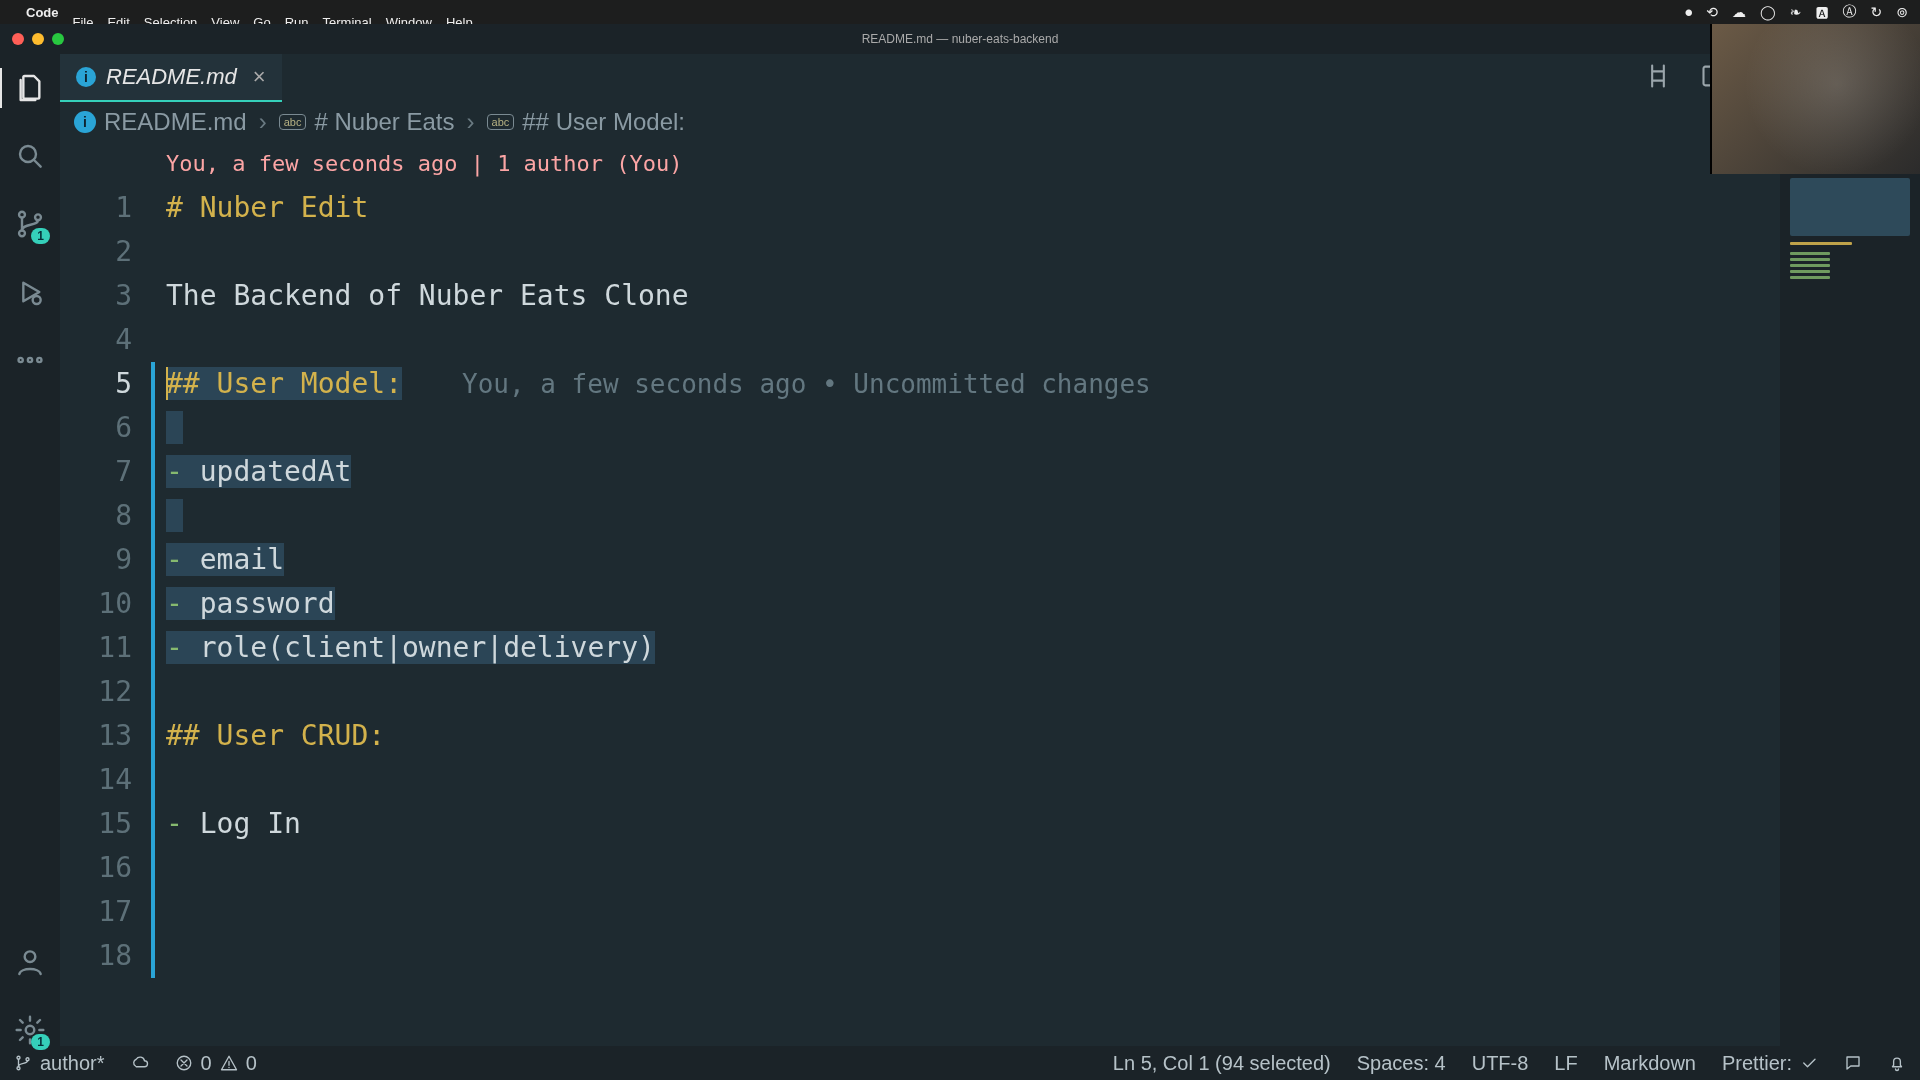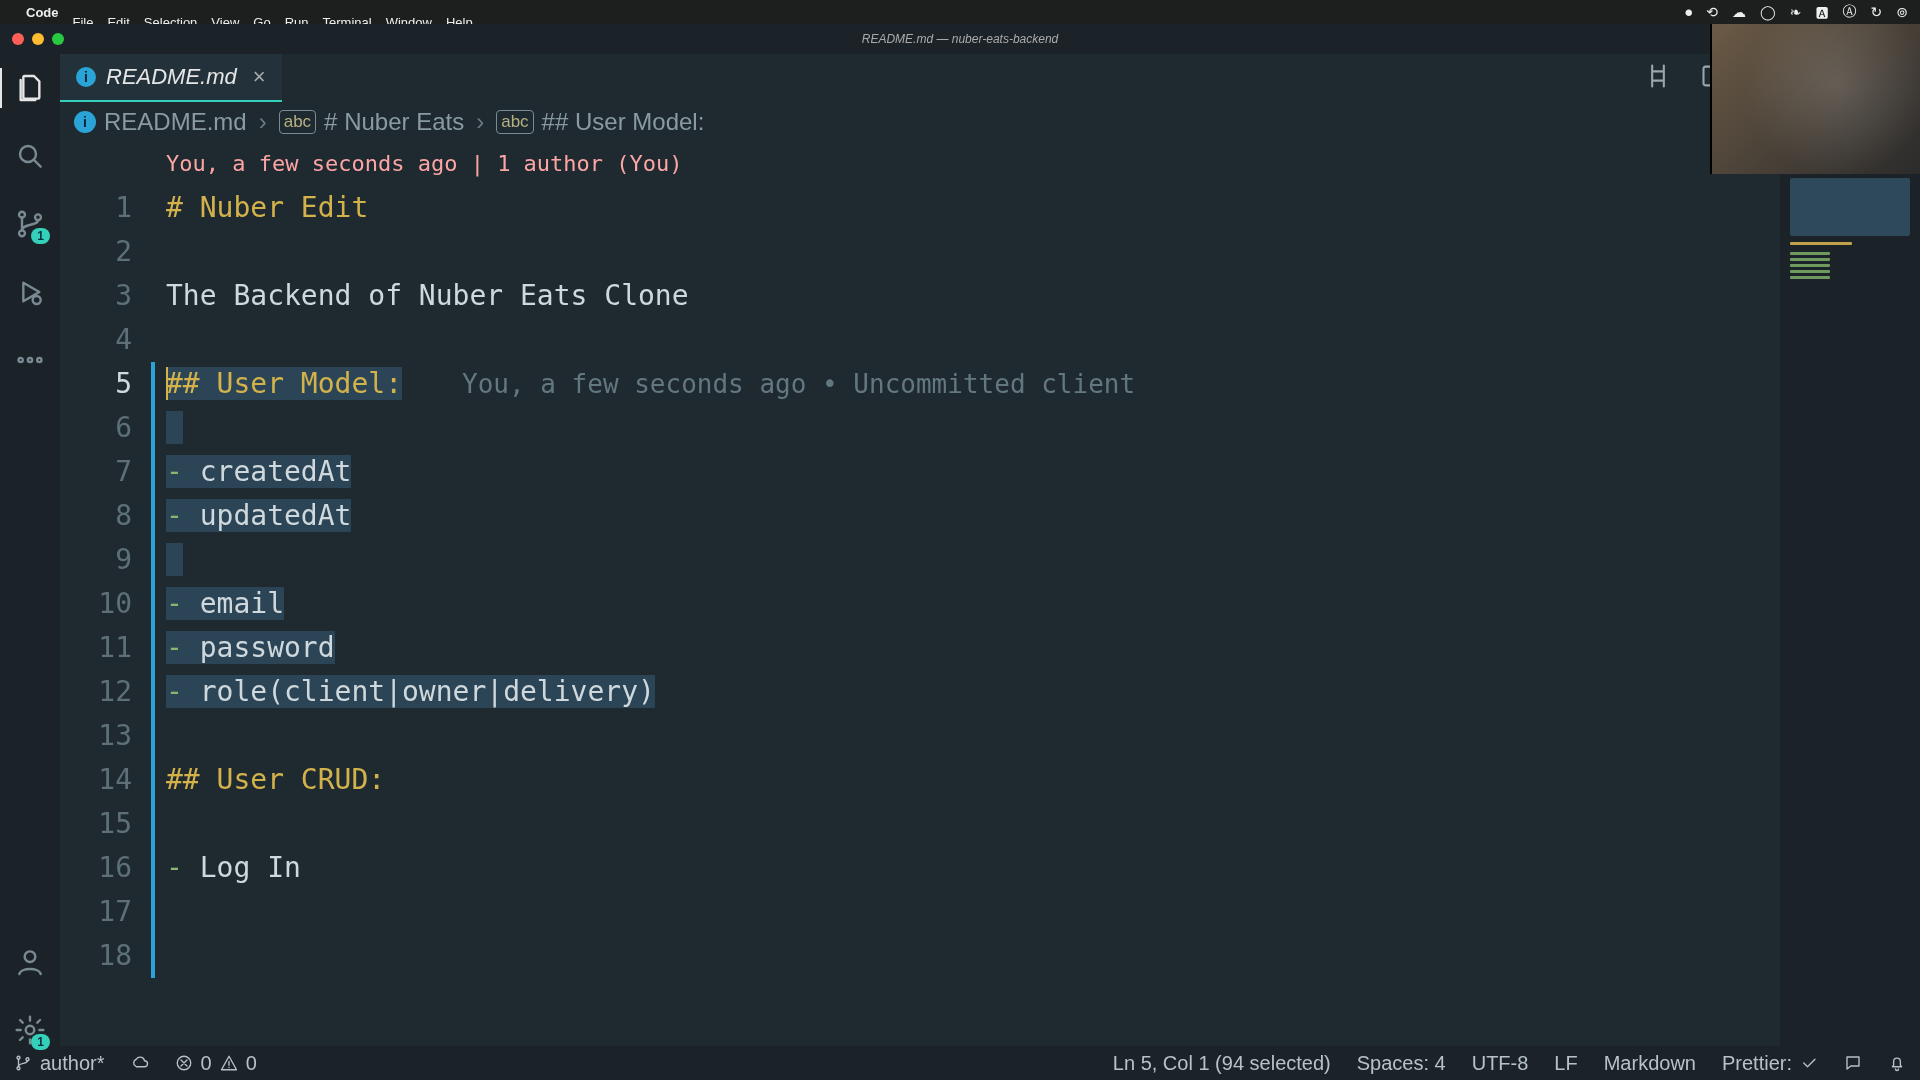--- a/index.html
+++ b/index.html
@@ -9,42 +9,42 @@
     .mac-menubar .apple { margin-right:14px; font-size:14px; }
     .mac-menubar .app-name { font-weight:700; margin-right:14px; }
     .mac-menubar .menu-item { margin-right:14px; cursor:default;margin-top:20px; }
     .mac-menubar .right { margin-left:auto; display:flex; gap:14px; align-items:center; }
     .mac-menubar .right span { font-size:14px; }
     
     .titlebar { height:30px; background:#1b2328; display:flex; align-items:center; position:relative; }
     .traffic { display:flex; gap:8px; margin-left:12px; }
     .traffic .dot { width:12px; height:12px; border-radius:50%; }
     .dot.red{background:#ff5f57;} .dot.yellow{background:#febc2e;} .dot.green{background:#28c840;}
-    .titlebar .win-title { position:absolute; left:50%; transform:translateX(-50%); font-size:12px; color:#aaa;font-style:italic; }
+    .titlebar .win-title { position:absolute; left:50%; transform:translateX(-50%); font-size:12px; color:#aaa; }
     
     .workbench { display:flex; height:calc(100% - 24px - 30px - 34px); }
     .activitybar { width:60px; background:#1b2328; display:flex; flex-direction:column; align-items:center; padding-top:18px; gap:36px; }
     .activitybar .ab-icon { width:32px; height:32px; color:#7a8a92; position:relative; display:flex; align-items:center; justify-content:center; cursor:pointer; }
     .activitybar .ab-icon.active { color:#e6e6e6; }
     .activitybar .ab-icon.active::before { content:""; position:absolute; left:-14px; top:-4px; width:2px; height:40px; background:#e6e6e6; }
     .activitybar .spacer { flex:1; }
     .badge-num { position:absolute; bottom:-4px; right:-4px; background:#35d0ba; color:#06303a; font-size:12px; font-weight:700; border-radius:10px; padding:1px 6px; }
     
     .editor-group { flex:1; display:flex; flex-direction:column; min-width:0; }
     .tabs-row { height:48px; display:flex; align-items:stretch; background:#1e2a30; }
     .tab { display:flex; align-items:center; gap:10px; padding:0 16px; font-size:22px; border-bottom:2px solid #35d0ba; background:#23323a; color:#e6e6e6; font-style:italic; }
     .tab .info-icon { width:20px;height:20px;border-radius:50%;background:#2aa4d6;display:inline-flex;align-items:center;justify-content:center;color:#0e2330;font-weight:700;font-style:normal;font-size:14px; }
     .tab .close { font-style:normal; color:#aaa; margin-left:6px; font-size:22px; }
     .editor-actions { margin-left:auto; display:flex; align-items:center; gap:28px; padding-right:24px; color:#9aa5ab; }
     .editor-actions svg { width:28px; height:28px; }
     
     .breadcrumbs { display:flex; align-items:center; gap:12px; padding:6px 22px 6px 14px; font-size:24px; color:#8a9aa3; }
     .breadcrumbs .sep { color:#6a7a82; }
     .breadcrumbs .bc-item { display:flex; align-items:center; gap:8px; }
-    .breadcrumbs .abc-icon { border:1.5px solid #7a8a92; border-radius:4px; font-size:17px; padding:1px 4px; color:#b5b082; }
+    .breadcrumbs .abc-icon { border:1.5px solid #7a8a92; border-radius:4px; font-size:11px; padding:1px 4px; color:#b5b082; }
     
     .editor-surface { position:relative; flex:1; display:flex; font-family:"SF Mono",Menlo,Consolas,monospace; font-size:28px; line-height:44px; }
     .gutter { width:90px; text-align:right; color:#5d7078; padding-right:18px; padding-top:0; }
     .gutter .ln { height:44px; }
     .gutter .ln.author-line { height:44px; }
     .gitbar { width:6px; background:transparent; }
     .gitbar .added { background:#2aa4d6; width:4px; margin-left:1px; }
     .codecol { flex:1; padding-left:10px; position:relative; }
     .code-line { height:44px; white-space:pre; }
     .codelens { color:#fca5a5; font-size:22px; height:44px; display:flex; align-items:center; }
@@ -232,23 +232,22 @@
         <div style="height:44px"></div>
         <div style="height:176px"></div>
         <div class="added" style="height:616px"></div>
       </div>
       <div class="codecol">
         <div class="codelens">You, a few seconds ago | 1 author (You)</div>
         <div class="code-line md-h1"><span class="hash"># </span><span class="txt">Nuber Edit</span></div>
         <div class="code-line">&nbsp;</div>
         <div class="code-line plain">The Backend of Nuber Eats Clone</div>
         <div class="code-line">&nbsp;</div>
-        <div class="code-line md-h2"><span class="sel-current"><span class="hash">## </span><span class="txt">User Model:</span></span><span class="blame-inline">You, a few seconds ago • Uncommitted client</span></div>
+        <div class="code-line md-h2"><span class="sel-current"><span class="hash">## </span><span class="txt">User Model:</span></span><span class="blame-inline">You, a few seconds ago • Uncommitted changes</span></div>
         <div class="code-line"><span class="sel">&nbsp;</span></div>
-        <div class="code-line md-li"><span class="sel"><span class="dash">- </span><span class="txt">createdAt</span></span></div>
         <div class="code-line md-li"><span class="sel"><span class="dash">- </span><span class="txt">updatedAt</span></span></div>
         <div class="code-line"><span class="sel">&nbsp;</span></div>
         <div class="code-line md-li"><span class="sel"><span class="dash">- </span><span class="txt">email</span></span></div>
         <div class="code-line md-li"><span class="sel"><span class="dash">- </span><span class="txt">password</span></span></div>
         <div class="code-line md-li"><span class="sel"><span class="dash">- </span><span class="txt">role(client|owner|delivery)</span></span></div>
         <div class="code-line">&nbsp;</div>
         <div class="code-line md-h2"><span class="hash">## </span><span class="txt">User CRUD:</span></div>
         <div class="code-line">&nbsp;</div>
         <div class="code-line md-li"><span class="dash">- </span><span class="txt">Log In</span></div>
       </div>

